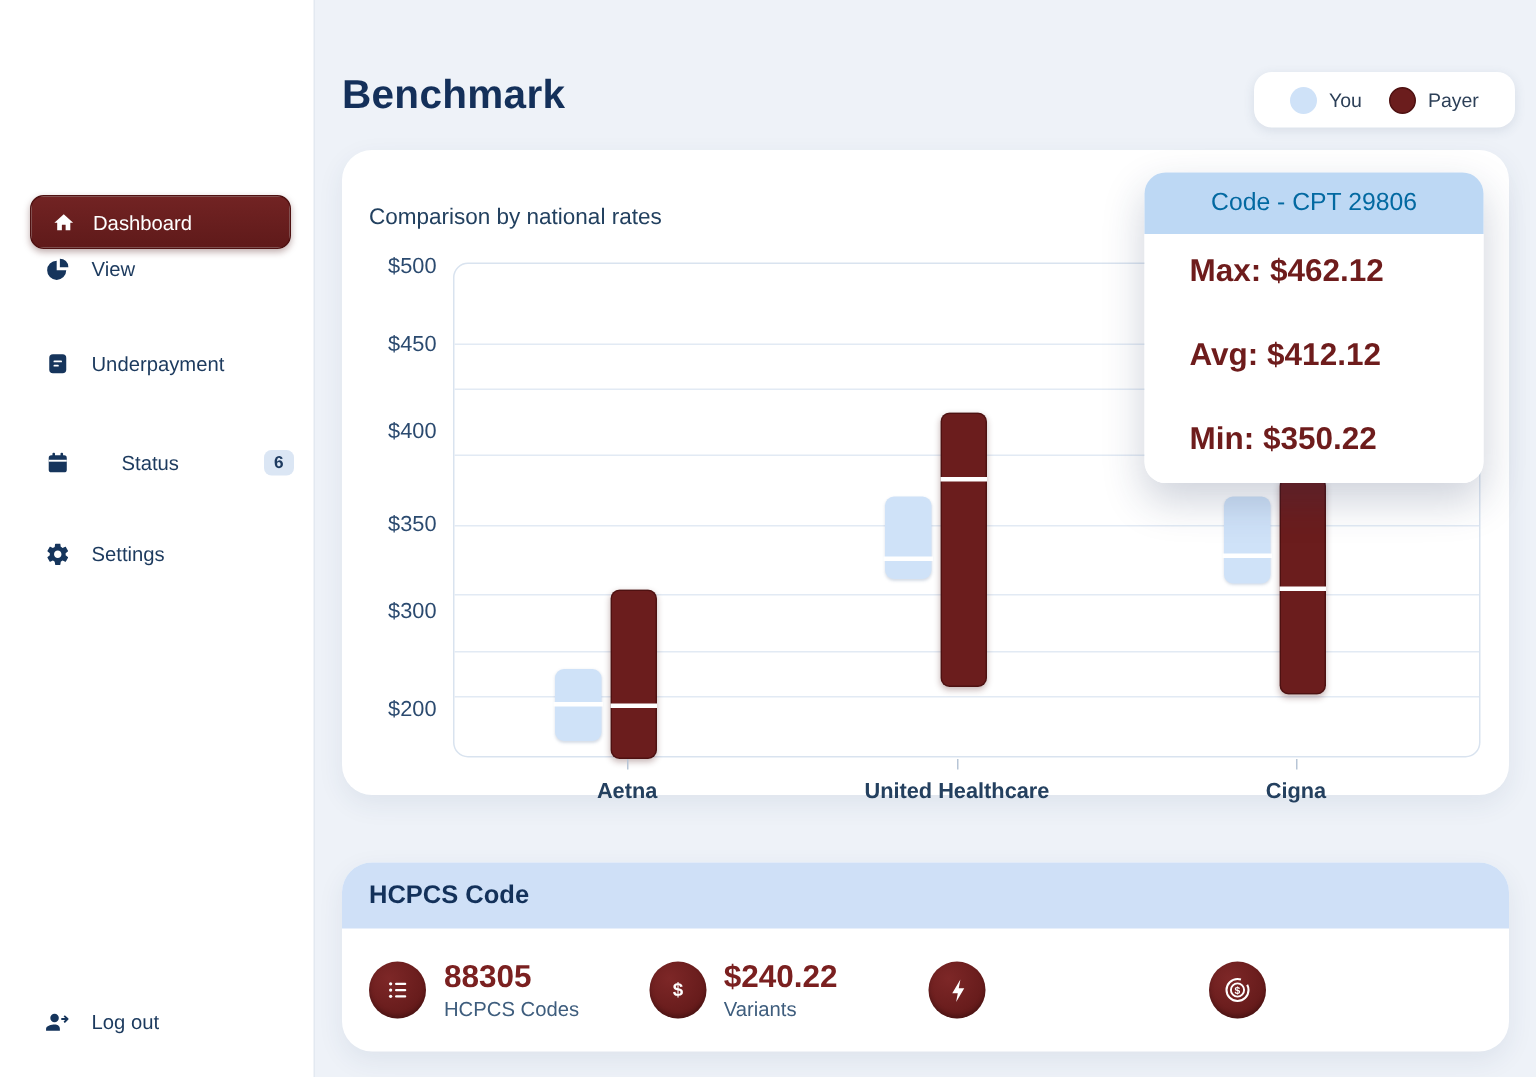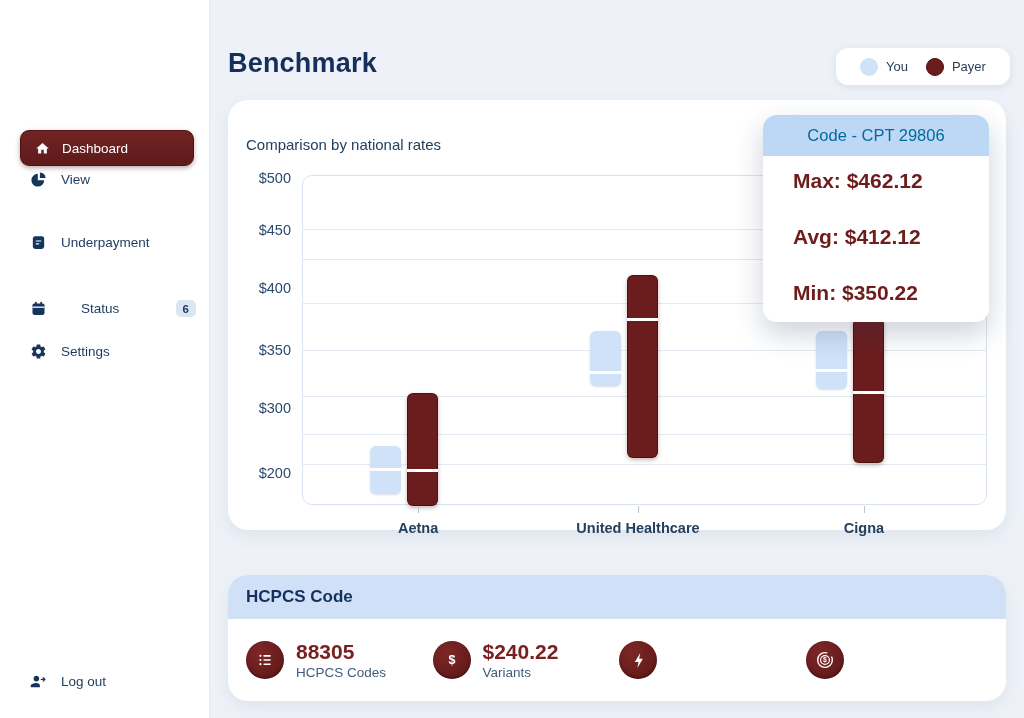--- a/index.html
+++ b/index.html
@@ -13,21 +13,21 @@
           background:linear-gradient(180deg,#722323,#5f1a1a); border:1px solid #4f1212; border-radius:9px;
           display:flex; align-items:center; gap:12px; padding-left:14px;
           color:#fff; font-size:13.5px; font-weight:400; cursor:pointer;
           box-shadow:0 2px 5px rgba(70,15,15,.35);margin-top:31px; }
   .nav-item { position:absolute; left:30px; display:flex; align-items:center; gap:14px;
               font-size:13.5px; color:#1c3a5e; cursor:pointer; }
   .nav-item svg { flex:none; }
   .nav-view { top:171px; }
   .nav-under { top:234px; }
   .nav-status { top:300px; width:166px;gap:34px; }
-  .nav-settings { top:343px; }
+  .nav-settings { top:361px; }
   .nav-logout { top:673px; }
   .badge { margin-left:auto; background:#dbe6f4; color:#1d3a60; font-size:11.5px; font-weight:700;
            padding:2.5px 7px; border-radius:5px; }
 
   
   .page-title { position:absolute; left:228px; top:48px; font-size:27px; font-weight:700; color:#14305a; letter-spacing:.2px; }
   .legend { position:absolute; left:836px; top:48px; height:37px; padding:0 24px;
             background:#fff; border-radius:12px; display:flex; align-items:center; gap:18px;
             box-shadow:0 2px 8px rgba(50,70,110,.12); }
   .legend-chip { display:flex; align-items:center; gap:8px; font-size:13px; color:#2c3f57; cursor:pointer; }

